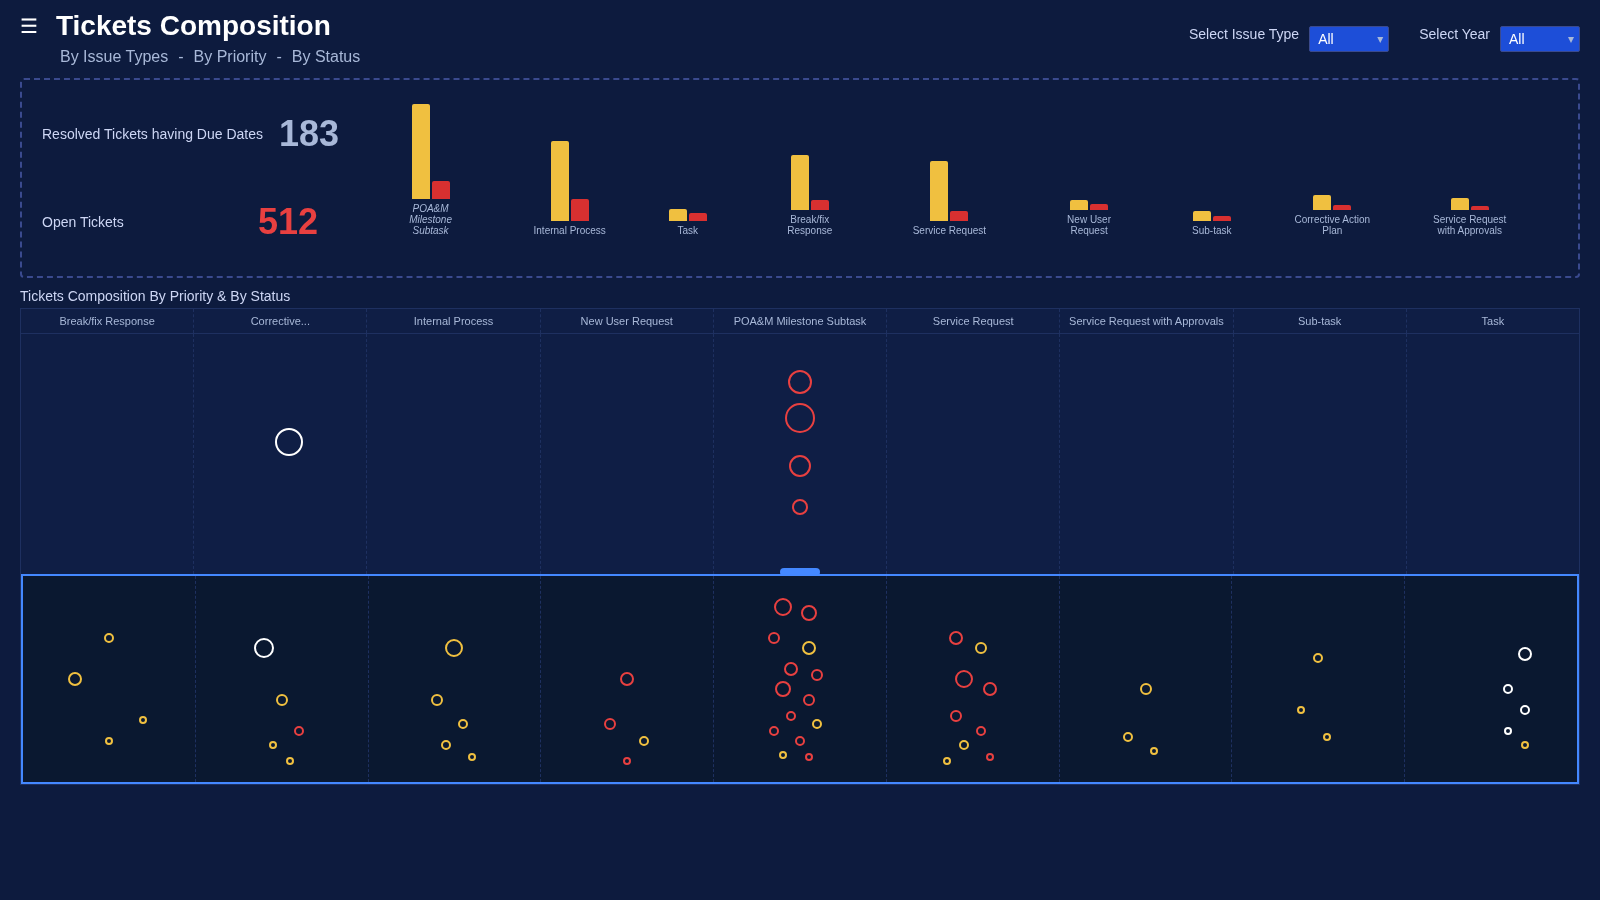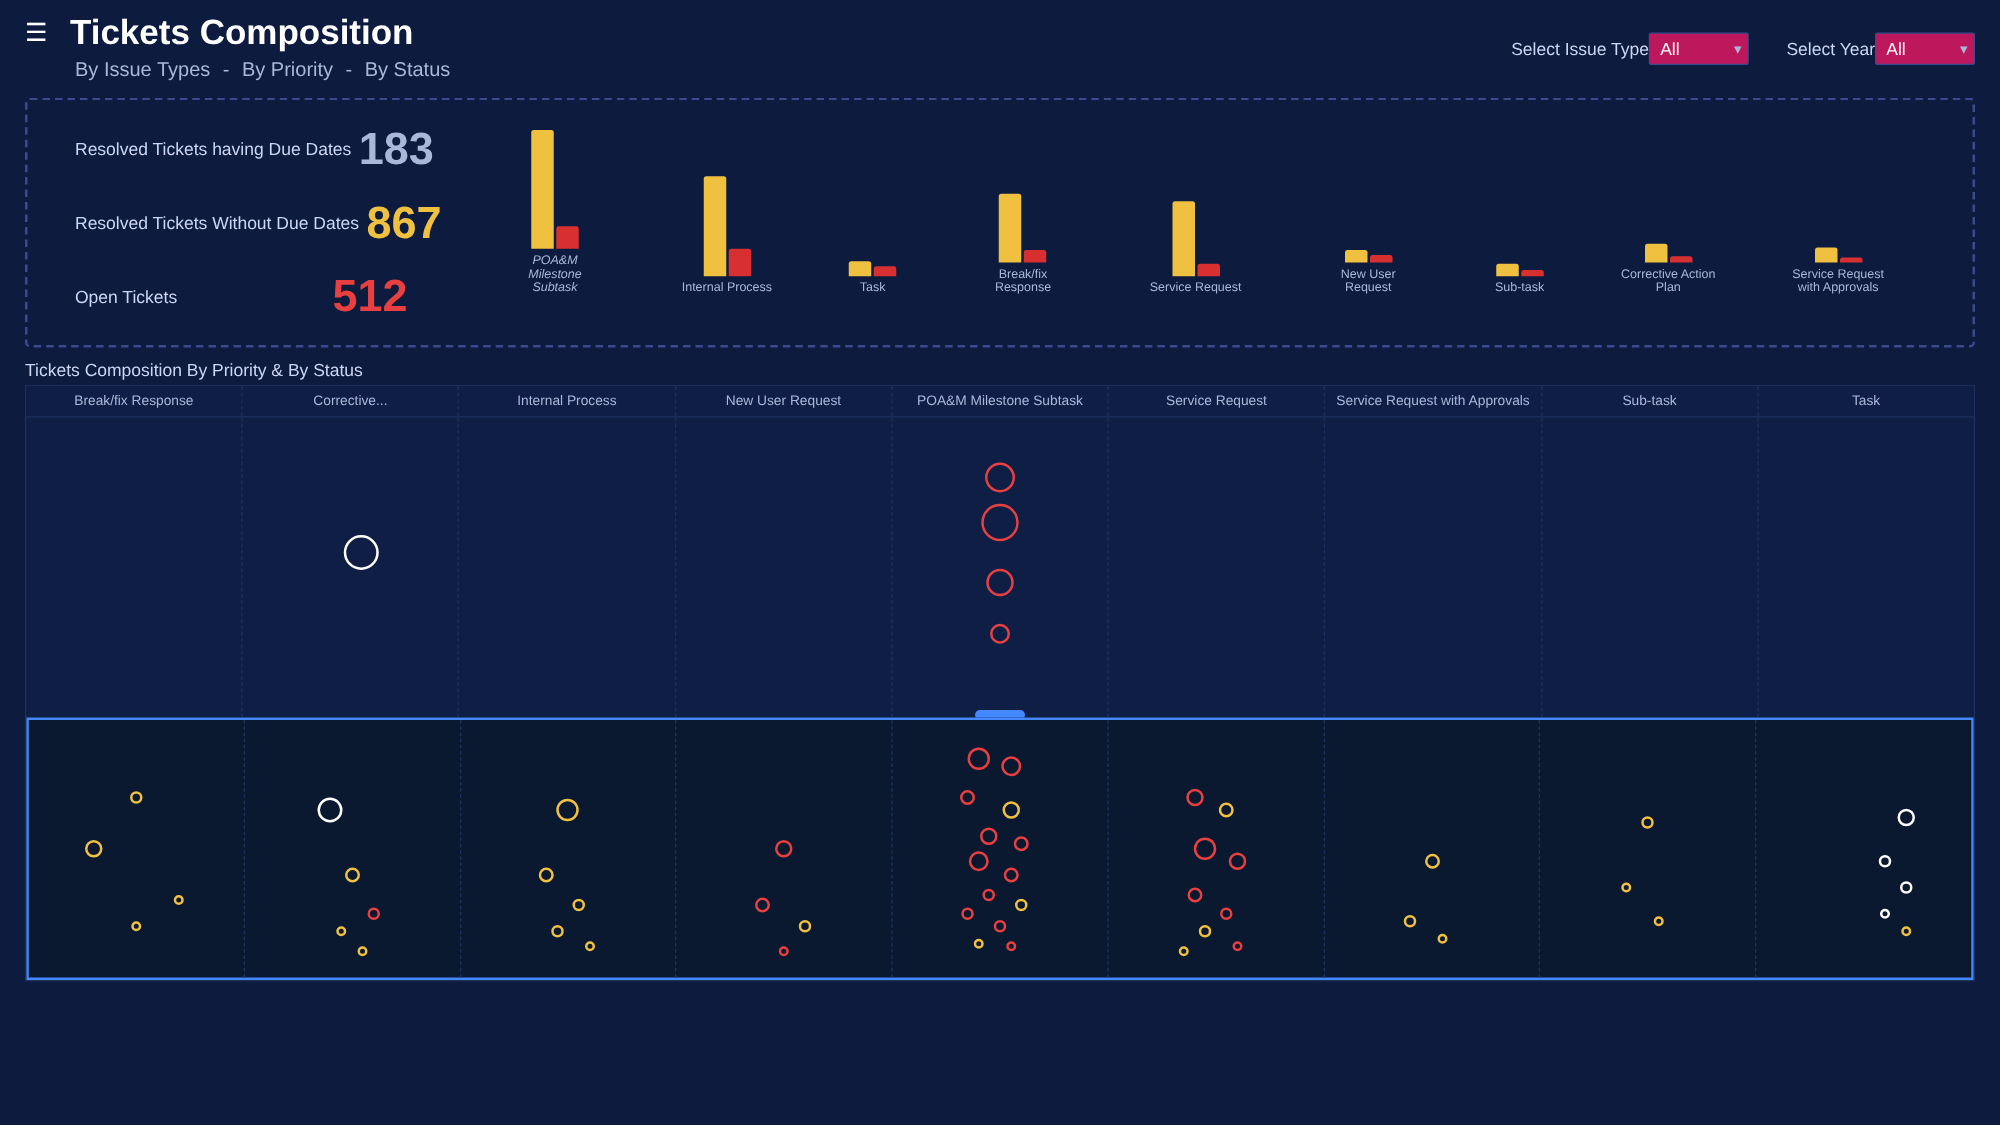--- a/index.html
+++ b/index.html
@@ -60,29 +60,28 @@
     }
     .nav-separator { color: #a8b8d8; }
 
     .header-right {
       display: flex;
       align-items: center;
       gap: 30px;
     }
     .filter-group {
       display: flex;
-      align-items: center;
-      gap: 0;
+      gap: 10px;
     }
     .filter-label {
       font-size: 14px;
       color: #cdd6f4;
     }
     .filter-select {
-      background: #be185d;
+      background: #1d4ed8;
       color: #fff;
       border: 1px solid #3a4a8e;
       padding: 4px 24px 4px 8px;
       font-size: 14px;
       border-radius: 2px;
       appearance: none;
       -webkit-appearance: none;
       cursor: pointer;
       min-width: 80px;
     }
@@ -114,22 +113,21 @@
     }
     .summary-stats {
       display: flex;
       flex-direction: column;
       justify-content: space-around;
       min-width: 280px;
     }
     .stat-row {
       display: flex;
       align-items: center;
-      gap: 6px;
-      margin-left: 18px;
+      gap: 16px;
     }
     .stat-label {
       font-size: 14px;
       color: #cdd6f4;
       min-width: 200px;
     }
     .stat-value {
       font-size: 36px;
       font-weight: 700;
     }
@@ -303,24 +301,20 @@
       </div>
     </div>
   </div>
 </div>
 
 <div class="summary-section">
   <div class="summary-stats">
     <div class="stat-row">
       <span class="stat-label">Resolved Tickets having Due Dates</span>
       <span class="stat-value gray">183</span>
-    </div>
-    <div class="stat-row">
-      <span class="stat-label">Resolved Tickets Without Due Dates</span>
-      <span class="stat-value gold">867</span>
     </div>
     <div class="stat-row">
       <span class="stat-label">Open Tickets</span>
       <span class="stat-value red">512</span>
     </div>
   </div>
 
   <div class="summary-chart" id="summaryChart">
   <div class="bar-group">
         <div style="display: flex; flex-direction: column; align-items: center;">

